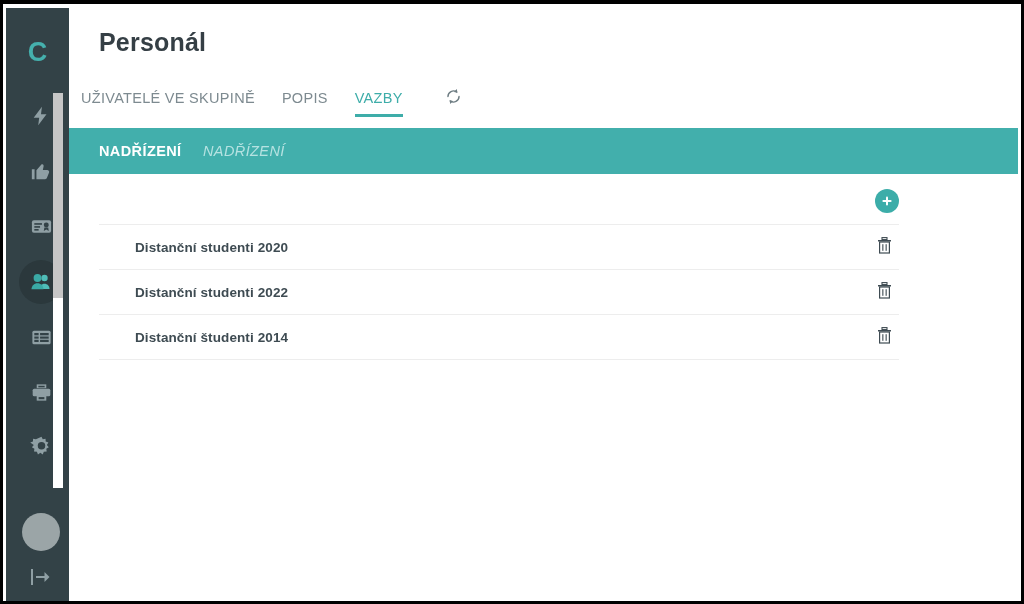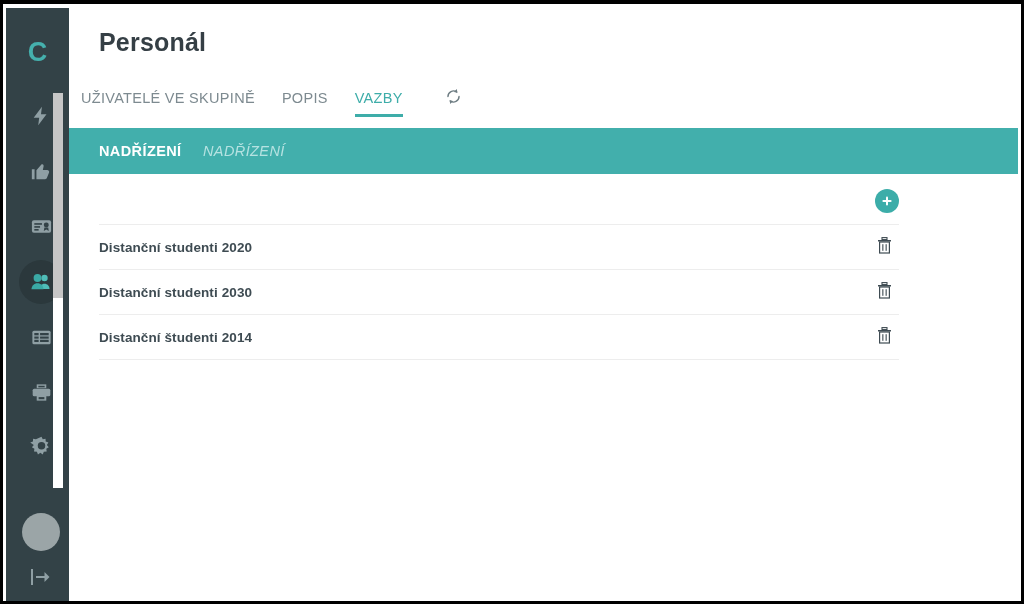--- a/index.html
+++ b/index.html
@@ -224,20 +224,21 @@
     height: 44px;
     border-bottom: 1px solid #ededed;
     display: flex;
     align-items: center;
   }
   .row-label {
     font-size: 13.5px;
     font-weight: bold;
     color: #3e4b52;
     letter-spacing: 0.1px;
+    margin-left: 36px;
   }
   .row-delete {
     position: absolute;
     right: 4px;
     top: 50%;
     transform: translateY(-50%);
     width: 22px;
     height: 22px;
     display: flex;
     align-items: center;
@@ -393,21 +394,21 @@
               <rect x="1" y="3" width="13" height="1.5" fill="#3e4b52"></rect>
               <rect x="2.6" y="5" width="9.8" height="11" fill="none" stroke="#3e4b52" stroke-width="1.2"></rect>
               <rect x="5.3" y="7.2" width="1.1" height="6.6" fill="#3e4b52"></rect>
               <rect x="8.6" y="7.2" width="1.1" height="6.6" fill="#3e4b52"></rect>
             </svg>
           </span>
         </span>
       </div>
 
       <div class="row">
-        <span class="row-label">Distanční studenti 2030</span>
+        <span class="row-label">Distanční studenti 2022</span>
         <span class="row-delete">
           <span>
             <svg width="15" height="17" viewBox="0 0 15 17">
               <rect x="5" y="0.6" width="5" height="2" fill="none" stroke="#3e4b52" stroke-width="1.1"></rect>
               <rect x="1" y="3" width="13" height="1.5" fill="#3e4b52"></rect>
               <rect x="2.6" y="5" width="9.8" height="11" fill="none" stroke="#3e4b52" stroke-width="1.2"></rect>
               <rect x="5.3" y="7.2" width="1.1" height="6.6" fill="#3e4b52"></rect>
               <rect x="8.6" y="7.2" width="1.1" height="6.6" fill="#3e4b52"></rect>
             </svg>
           </span>

